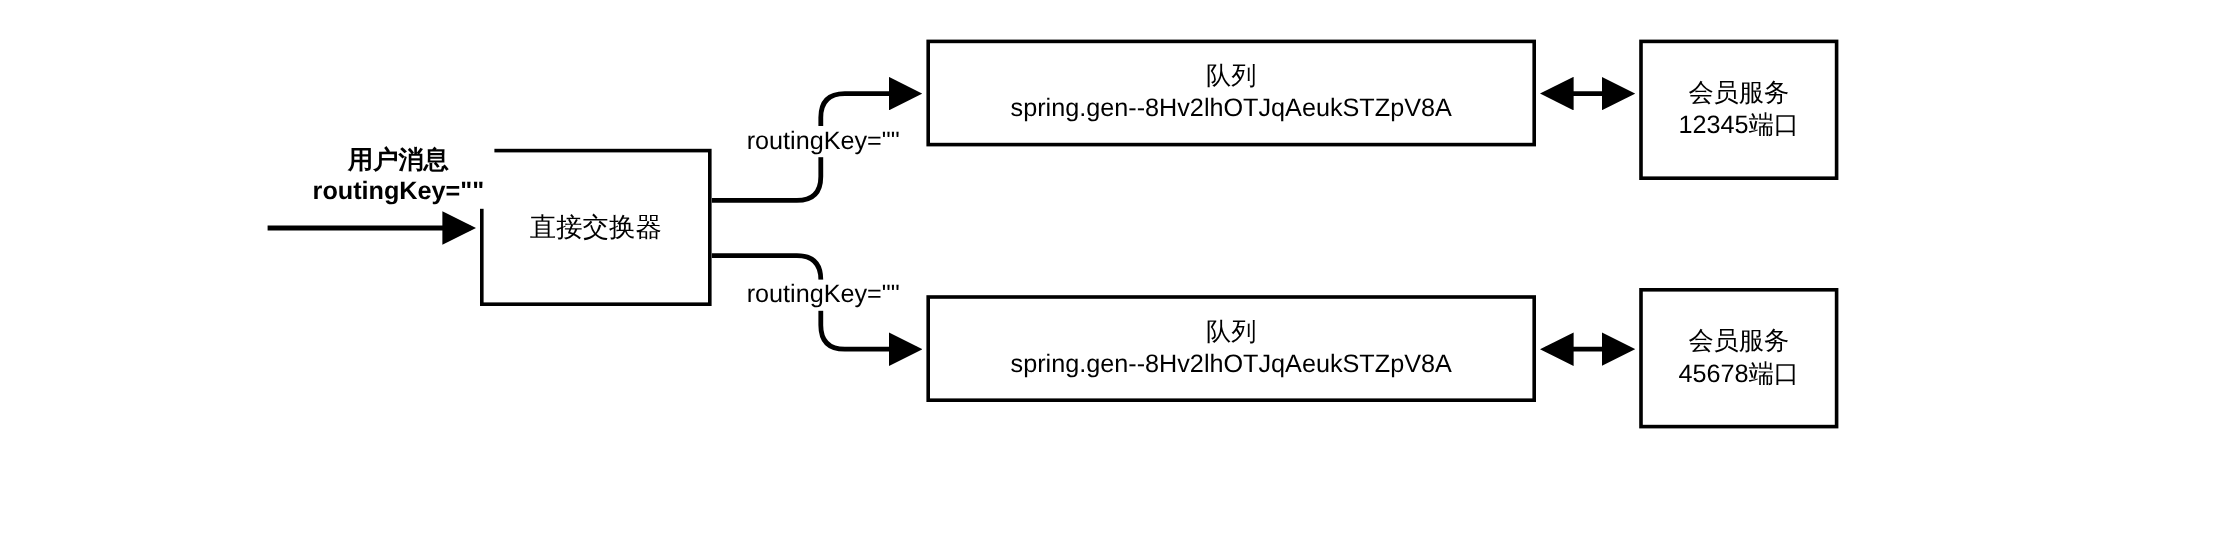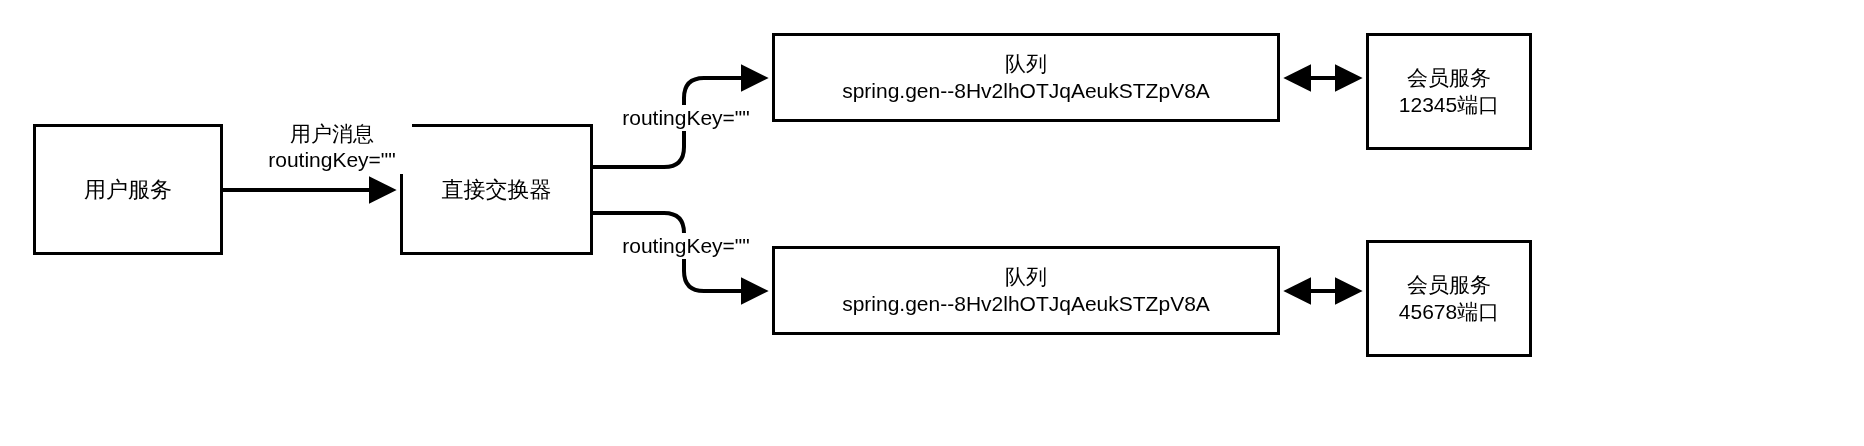--- a/index.html
+++ b/index.html
@@ -76,21 +76,21 @@
     position: absolute;
     color: #000000;
     background: #ffffff;
     text-align: center;
     line-height: 1.25;
     white-space: nowrap;
     font-size: 21px;
   }
   .edge-label .line { display: block; }
   #label-user-message {
-    left: 252px; top: 121px; width: 160px;
+    left: 252px; top: 121px; width: 160px; font-weight: bold;
   }
   #label-routingkey-top {
     left: 613px; top: 105px; width: 146px;
   }
   #label-routingkey-bottom {
     left: 613px; top: 233px; width: 146px;
   }
 </style>
 </head>
 <body>
@@ -111,23 +111,20 @@
 
     <path class="edge-path" d="M 593 167 L 664 167 Q 684 167 684 147 L 684 98 Q 684 78 704 78 L 764 78" marker-end="url(#arrow-end)"></path>
 
     <path class="edge-path" d="M 593 213 L 664 213 Q 684 213 684 233 L 684 271 Q 684 291 704 291 L 764 291" marker-end="url(#arrow-end)"></path>
 
     <path class="edge-path" d="M 1288 78 L 1358 78" marker-start="url(#arrow-start)" marker-end="url(#arrow-end)"></path>
 
     <path class="edge-path" d="M 1288 291 L 1358 291" marker-start="url(#arrow-start)" marker-end="url(#arrow-end)"></path>
   </svg>
 
-  <div class="node" id="node-user-service">
-    <span class="line">用户服务</span>
-  </div>
 
   <div class="node" id="node-exchange">
     <span class="line">直接交换器</span>
   </div>
 
   <div class="node" id="node-queue-1">
     <span class="line">队列</span>
     <span class="line">spring.gen--8Hv2lhOTJqAeukSTZpV8A</span>
   </div>
 

